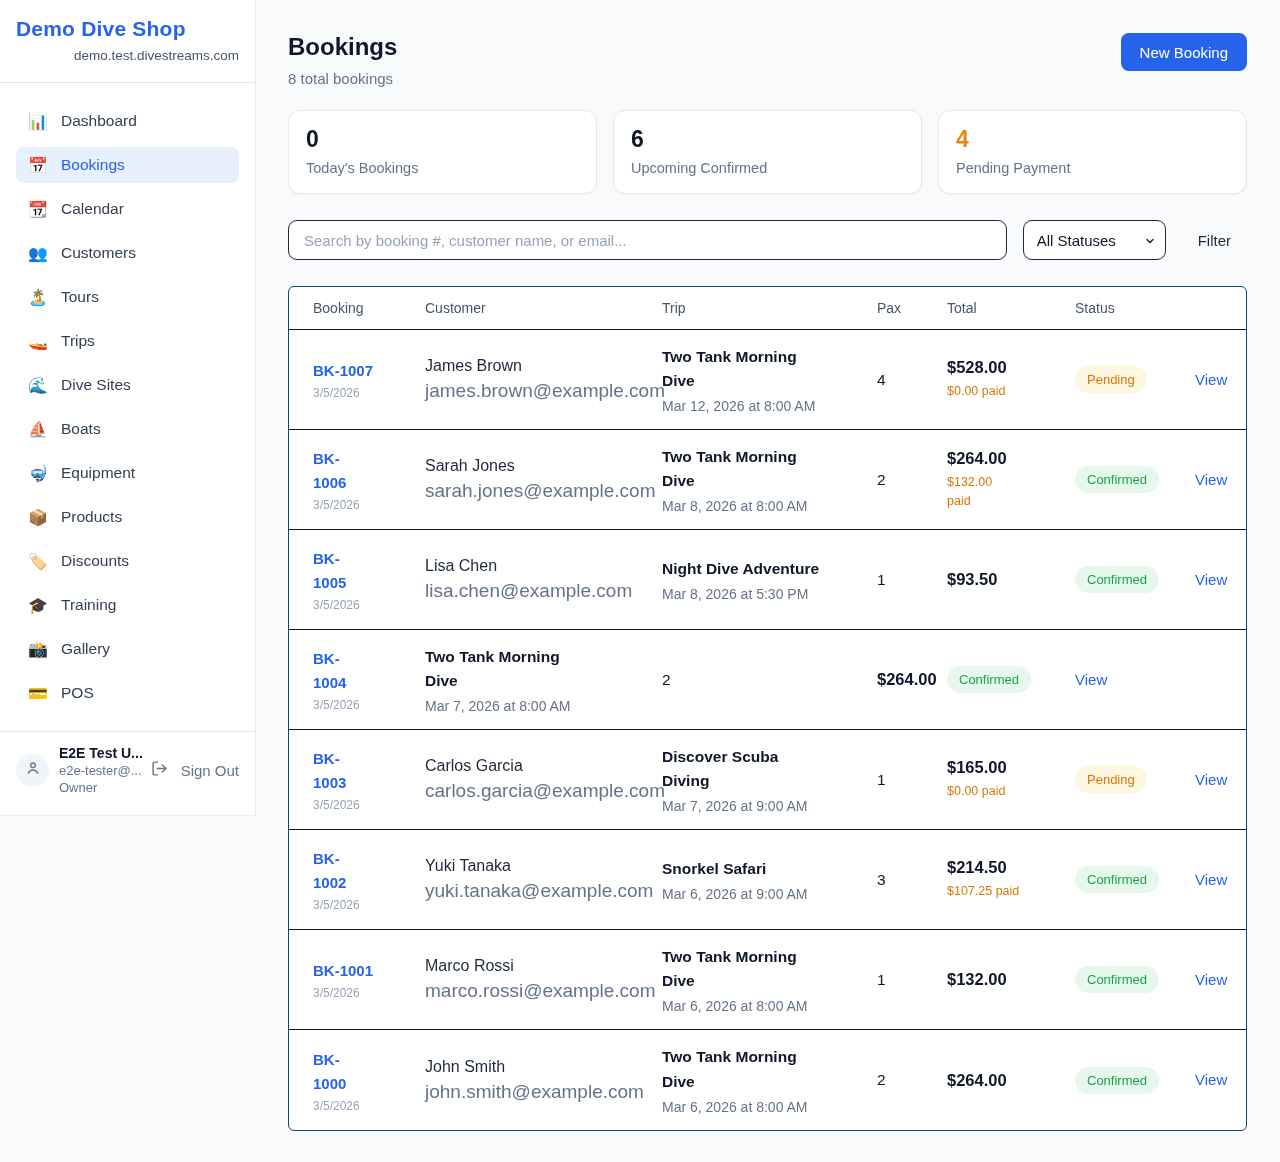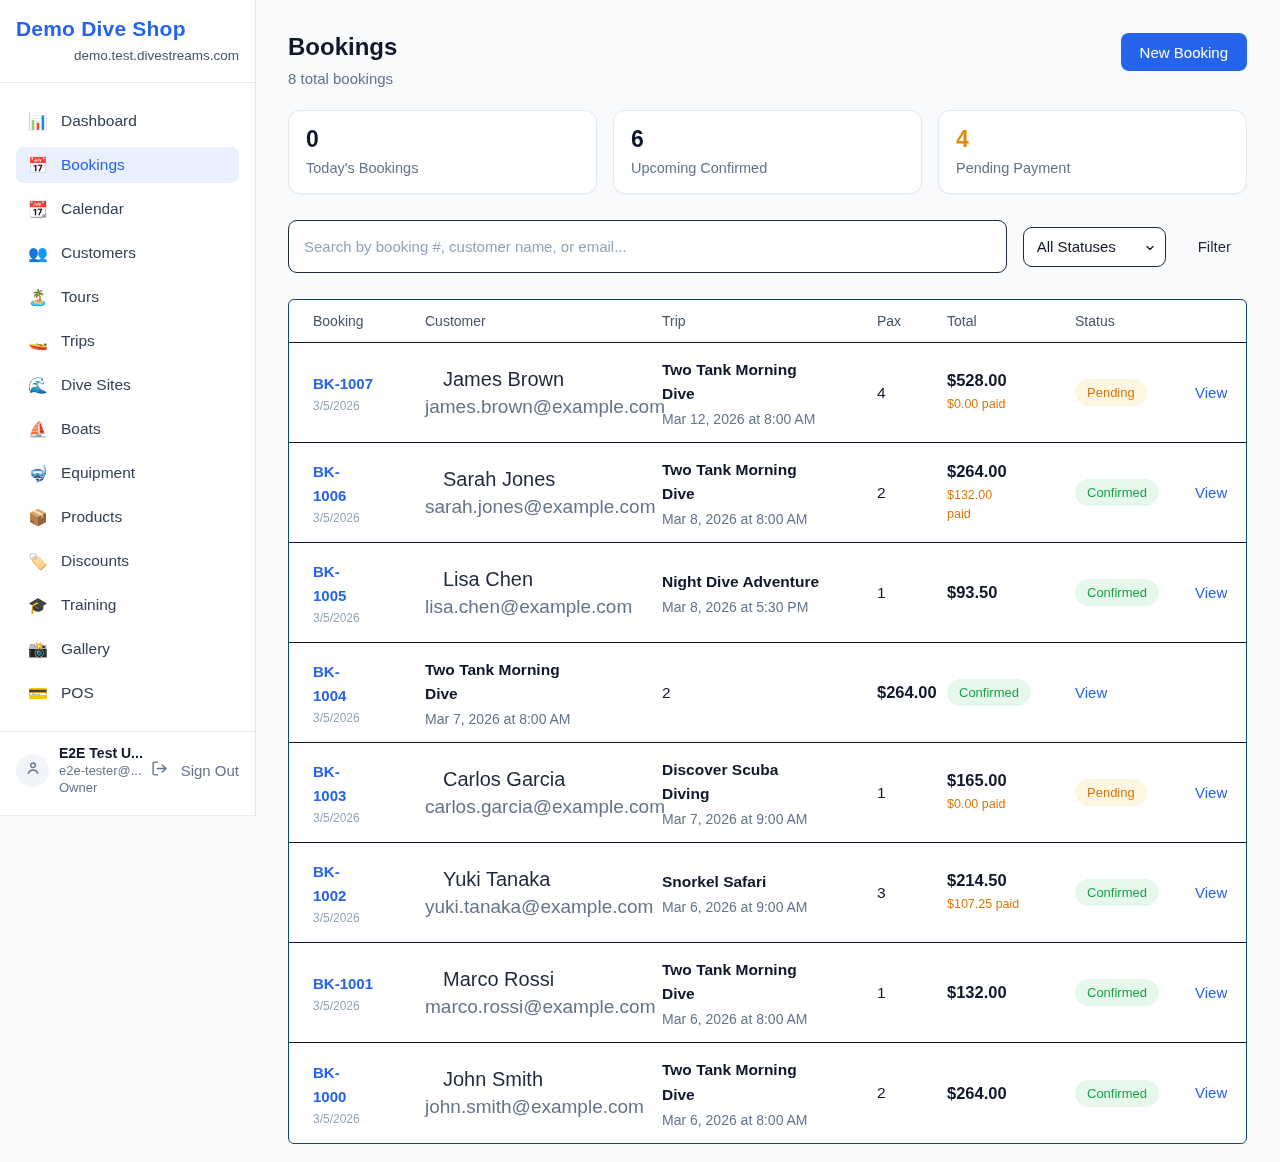--- a/index.html
+++ b/index.html
@@ -64,21 +64,21 @@
     background: #fff; border: 1px solid #e2e8f0; border-radius: 12px;
     height: 84px; padding: 15px 17px;
     box-shadow: 0 1px 2px rgba(16,24,40,.04);
   }
   .card-value { font-size: 23px; font-weight: bold; color: #0f172a; }
   .card-value.accent { color: #e18a0b; }
   .card-label { font-size: 14.5px; color: #64748b; margin-top: 7px; }
 
   .filter-row { display: flex; align-items: center; margin-top: 26px; }
   .search-input {
-    flex: 1; height: 53px;
+    flex: 1; height: 40px;
     border: 1px solid #1e293b; border-radius: 9px;
     padding: 0 15px; font-size: 15px; font-family: inherit; color: #0f172a;
     background: #fff; outline: none;
   }
   .search-input::placeholder { color: #94a3b8; }
   .select-wrap { position: relative; margin-left: 16px; }
   .status-select {
     appearance: none; -webkit-appearance: none;
     width: 143px; height: 40px;
     border: 1px solid #1e293b; border-radius: 9px;
@@ -102,21 +102,21 @@
   }
   .thead {
     height: 43px; align-items: center;
     border-bottom: 1px solid #0f172a;
     color: #475569; font-size: 14px; font-weight: 500;
   }
   .trow { height: 100px; align-items: center; border-bottom: 1px solid #0f172a; }
   .trow:last-child { border-bottom: none; }
   .cell-id { color: #2563eb; font-weight: bold; font-size: 15px; white-space: pre-line; line-height: 1.6; cursor: pointer; }
   .cell-date { color: #94a3b8; font-size: 12px; margin-top: 3px; }
-  .cell-name { font-size: 20px; color: #1e293b; margin-left: 18px; }
+  .cell-name { font-size: 16px; color: #1e293b; }
   .cell-email { font-size: 19px; color: #64748b; margin-top: 5px; }
   .cell-trip { font-size: 15.5px; font-weight: 600; color: #0f172a; white-space: pre-line; line-height: 1.55; }
   .cell-tripdate { font-size: 14px; color: #64748b; margin-top: 5px; }
   .cell-pax { font-size: 15.5px; color: #0f172a; }
   .cell-total { font-size: 16.5px; font-weight: bold; color: #0f172a; }
   .cell-paid { font-size: 12.5px; color: #d97706; margin-top: 5px; white-space: pre-line; line-height: 1.5; }
   .badge {
     display: inline-block; font-size: 13px; padding: 6px 12px; border-radius: 999px;
   }
   .badge--pending { background: #fdf6e1; color: #d97706; }

